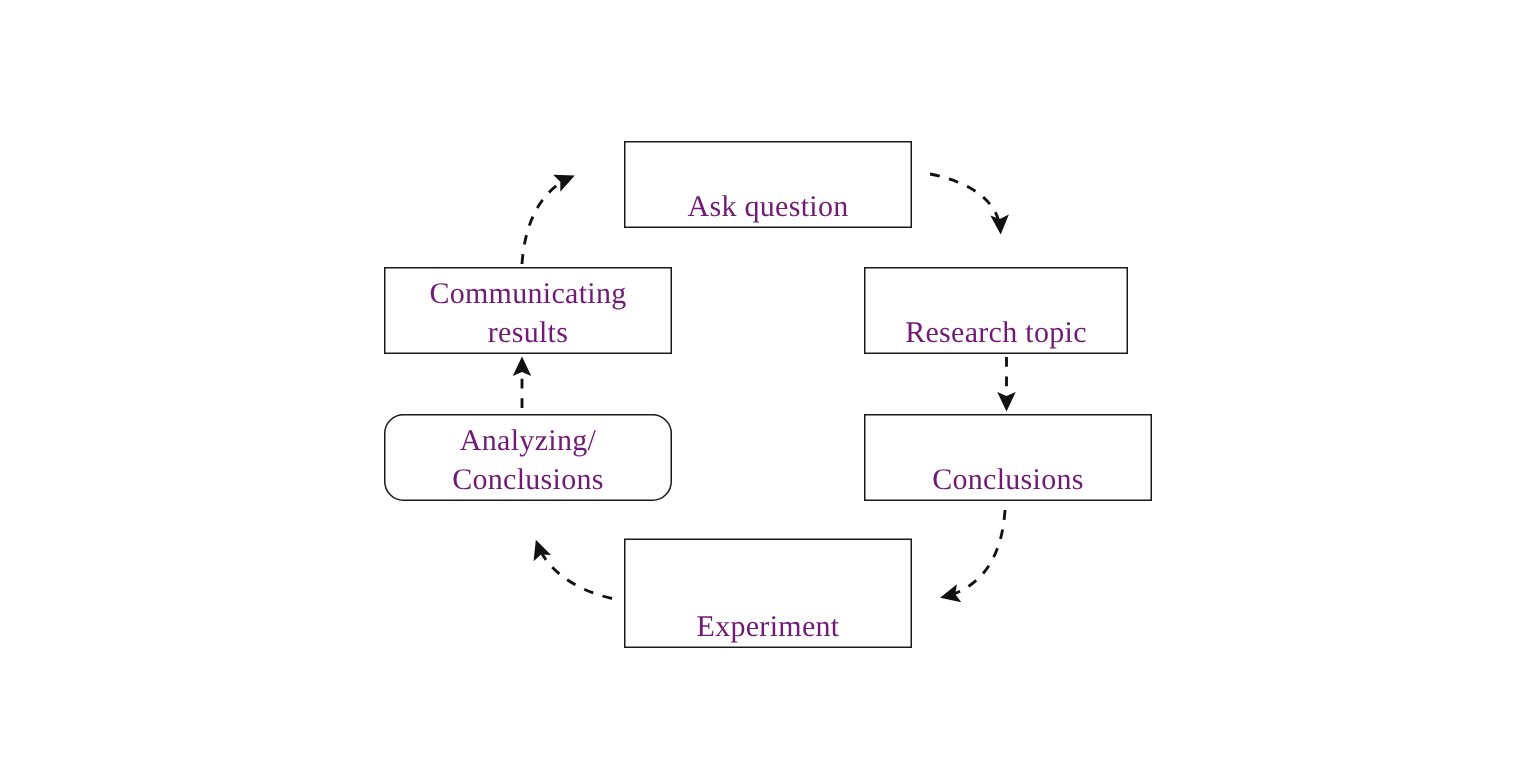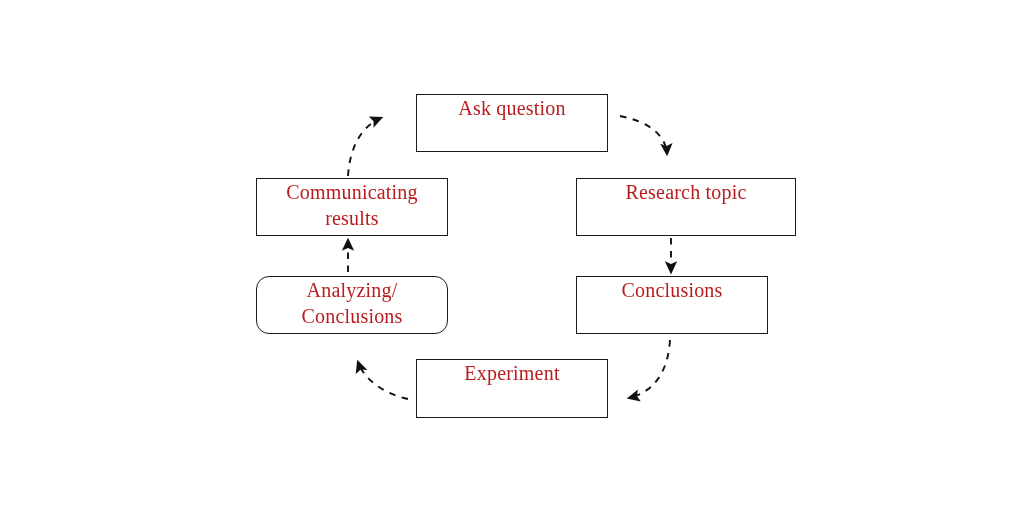--- a/index.html
+++ b/index.html
@@ -29,24 +29,24 @@
     width: 1024px;
     height: 512px;
     overflow: visible;
   }
   .node-box {
     position: absolute;
     box-sizing: border-box;
     border: 1.6px solid #1a1a1a;
     background: #ffffff;
     display: flex;
-    align-items: flex-start;
+    align-items: flex-end;
     justify-content: center;
     text-align: center;
-    color: #b91c1c;
+    color: #701a75;
     font-size: 20px;
     line-height: 26px;
     letter-spacing: 0.2px;
     z-index: 2;
   }
   .node-label {
     display: block;
     white-space: pre-line;
     padding: 0 6px;
   }
@@ -73,29 +73,29 @@
 
     <path d="M 348 272 L 348 240" fill="none" stroke="#111111" stroke-width="1.9" stroke-dasharray="6.5 6.5" stroke-linecap="butt" marker-end="url(#arrow-head)"></path>
 
     <path d="M 348 176 C 350 146 362 126 381 118" fill="none" stroke="#111111" stroke-width="1.9" stroke-dasharray="6.5 6.5" stroke-linecap="butt" marker-end="url(#arrow-head)"></path>
   </svg>
 
   <div class="node-box" style="left:416px; top:94px; width:192px; height:58px;">
     <span class="node-label">Ask question</span>
   </div>
 
-  <div class="node-box" style="left:576px; top:178px; width:220px; height:58px;">
+  <div class="node-box" style="left:576px; top:178px; width:176px; height:58px;">
     <span class="node-label">Research topic</span>
   </div>
 
   <div class="node-box" style="left:576px; top:276px; width:192px; height:58px;">
     <span class="node-label">Conclusions</span>
   </div>
 
-  <div class="node-box" style="left:416px; top:359px; width:192px; height:59px;">
+  <div class="node-box" style="left:416px; top:359px; width:192px; height:73px;">
     <span class="node-label">Experiment</span>
   </div>
 
   <div class="node-box" style="left:256px; top:276px; width:192px; height:58px;border-radius:13px;">
     <span class="node-label">Analyzing/
 Conclusions</span>
   </div>
 
   <div class="node-box" style="left:256px; top:178px; width:192px; height:58px;">
     <span class="node-label">Communicating

